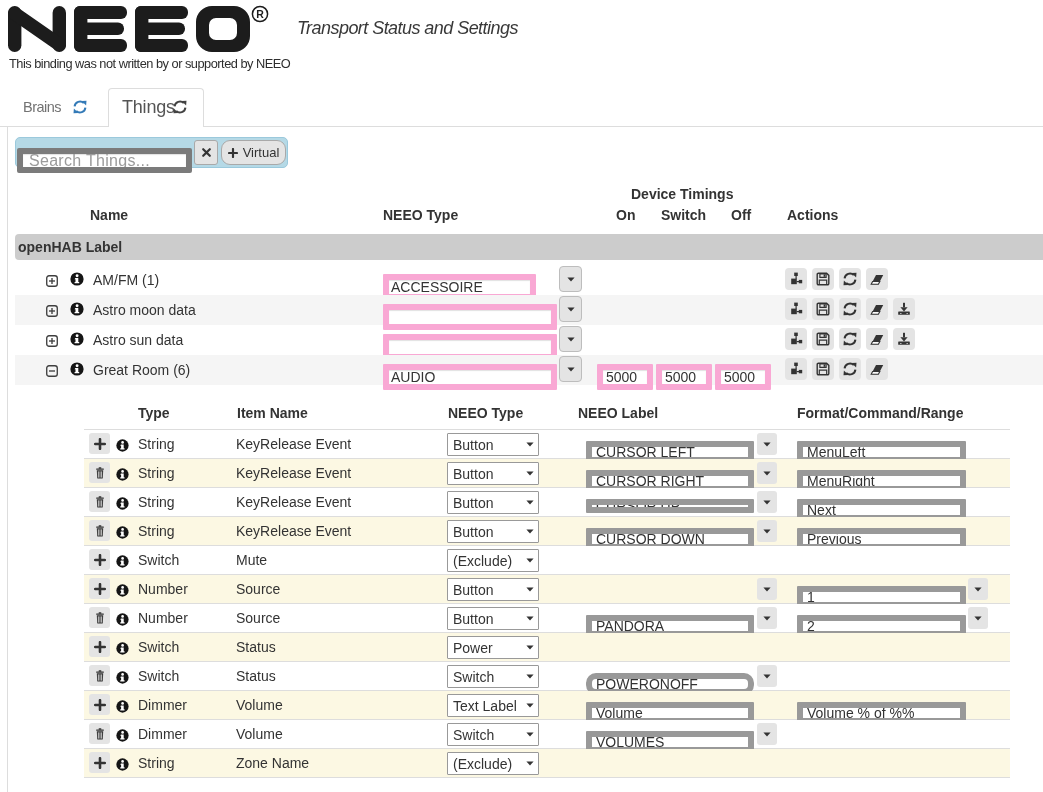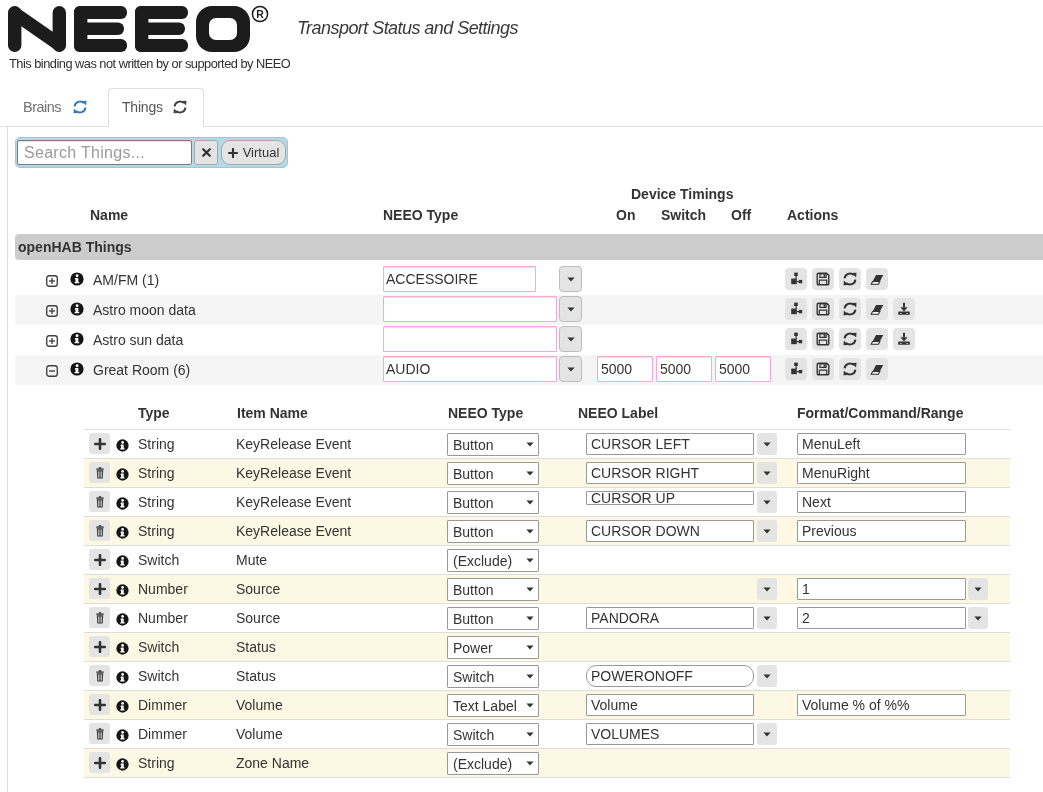--- a/index.html
+++ b/index.html
@@ -1,23 +1,23 @@
 <!DOCTYPE html>
 <html><head><meta charset="utf-8"><style>
 
 * { margin:0; padding:0; box-sizing:border-box; }
 html,body { width:1043px; height:792px; background:#fff;
   font-family:"Liberation Sans", sans-serif; color:#333; overflow:hidden; }
 #page { position:relative; width:1043px; height:792px; }
 .ab { position:absolute; }
 .txt { position:absolute; font-size:14px; color:#333; display:flex; align-items:center; white-space:nowrap; }
 .b { font-weight:bold; }
-.inp { position:absolute; border:1px solid #f9a8d4; background:#fff; font-size:14px; color:#333;
+.inp { position:absolute; border:6px solid #f9a8d4; background:#fff; font-size:14px; color:#333;
   display:flex; align-items:center; padding-left:4px; white-space:nowrap; overflow:hidden;
-  box-shadow: inset 0 1px 1px rgba(0,0,0,.12); border-radius:1px;}
+  box-shadow: inset 0 1px 1px rgba(0,0,0,.12); border-radius:1px;margin-top:8px;}
 .btn { position:absolute; background:#e4e4e4; border:1px solid #bdbdbd; border-radius:4px;
   display:flex; align-items:center; justify-content:center; }
 .sel { position:absolute; border:1px solid #999; background:#fff; font-size:14px; color:#333;
   display:flex; align-items:center; padding-left:5px; border-radius:1px;}
 .sel .car { position:absolute; right:4px; top:50%; margin-top:-2.5px; line-height:0; }
 
 </style></head><body>
 <div id="page">
 <svg class="ab" style="left:8px; top:6px;" width="243" height="46" viewBox="0 0 243 46">
       <path d="M6.7 45.2 V7.5 L51.3 38.5 V0.8" transform="translate(0,0)" fill="none" stroke="#1c1c1c" stroke-width="13.4" stroke-linejoin="round" stroke-linecap="round" style="display:none"></path>
@@ -51,21 +51,21 @@
 <div class="txt" style="left:23px; top:97px; height:20px; font-size:14.5px; letter-spacing:-0.5px; color:#737373;">Brains</div>
 <div class="ab" style="left:73px; top:100px;"><svg width="14" height="14" viewBox="0 0 14 14">
         <g fill="none" stroke="#337ab7" stroke-width="2">
           <path d="M1.6 6.4 A5.4 5.4 0 0 1 10.8 3.1"></path>
           <path d="M12.4 7.6 A5.4 5.4 0 0 1 3.2 10.9"></path>
         </g>
         <path d="M8.7 0.9 L13.5 0.7 L13.1 5.5 Z" fill="#337ab7"></path>
         <path d="M5.3 13.1 L0.5 13.3 L0.9 8.5 Z" fill="#337ab7"></path>
       </svg></div>
 <div class="ab" style="left:108px; top:88px; width:96px; height:39px; background:#fff; border:1px solid #ddd; border-bottom:none; border-radius:4px 4px 0 0;"></div>
-<div class="txt" style="left:122px; top:97px; height:20px; font-size:14px; letter-spacing:-0.2px; color:#555;">Things</div>
+<div class="txt" style="left:122px; top:97px; height:20px; font-size:18px; letter-spacing:-0.2px; color:#555;">Things</div>
 <div class="ab" style="left:173px; top:100px;"><svg width="14" height="14" viewBox="0 0 14 14">
         <g fill="none" stroke="#424242" stroke-width="2">
           <path d="M1.6 6.4 A5.4 5.4 0 0 1 10.8 3.1"></path>
           <path d="M12.4 7.6 A5.4 5.4 0 0 1 3.2 10.9"></path>
         </g>
         <path d="M8.7 0.9 L13.5 0.7 L13.1 5.5 Z" fill="#424242"></path>
         <path d="M5.3 13.1 L0.5 13.3 L0.9 8.5 Z" fill="#424242"></path>
       </svg></div>
 <div class="ab" style="left:15px; top:137px; width:273px; height:31px; background:#b5d9e6; border:1px solid #9bc9dc; border-radius:5px;"></div>
 <div class="inp" style="left:17px; top:140px; width:175px; height:25px; border-color:#7b7b7b; border-radius:2px;">
@@ -83,21 +83,21 @@
       <span style="margin-left:5px;">Virtual</span>
     </div>
 <div class="txt b" style="left:90px; top:207px; height:16px;">Name</div>
 <div class="txt b" style="left:383px; top:207px; height:16px;">NEEO Type</div>
 <div class="txt b" style="left:631px; top:186px; height:16px;">Device Timings</div>
 <div class="txt b" style="left:616px; top:207px; height:16px;">On</div>
 <div class="txt b" style="left:661px; top:207px; height:16px;">Switch</div>
 <div class="txt b" style="left:731px; top:207px; height:16px;">Off</div>
 <div class="txt b" style="left:787px; top:207px; height:16px;">Actions</div>
 <div class="ab" style="left:15px; top:234px; width:1028px; height:26px; background:#ccc; border-radius:4px 0 0 4px;"></div>
-<div class="txt b" style="left:18px; top:234px; height:26px;">openHAB Things</div>
+<div class="txt b" style="left:18px; top:234px; height:26px;">openHAB Label</div>
 <div class="ab" style="left:46px; top:273px;"><svg width="12" height="12" viewBox="0 0 12.5 12.5">
         <rect x="0.75" y="0.75" width="11" height="11" rx="2.4" fill="none" stroke="#3f3f3f" stroke-width="1.4"></rect>
         <line x1="3.1" y1="6.25" x2="9.4" y2="6.25" stroke="#3f3f3f" stroke-width="1.4"></line>
         <line x1="6.25" y1="3.1" x2="6.25" y2="9.4" stroke="#3f3f3f" stroke-width="1.4"></line>
       </svg></div>
 <div class="ab" style="left:70px; top:272px;"><svg width="14" height="14" viewBox="0 0 14 14">
         <circle cx="7" cy="7" r="6.6" fill="#151515"></circle>
         <circle cx="7.1" cy="3.7" r="1.45" fill="#fff"></circle>
         <path d="M5.3 6.0 h3.0 v4.0 h0.9 v1.3 h-4.6 v-1.3 h0.9 v-2.7 h-0.9 Z" fill="#fff"></path>
       </svg></div>

